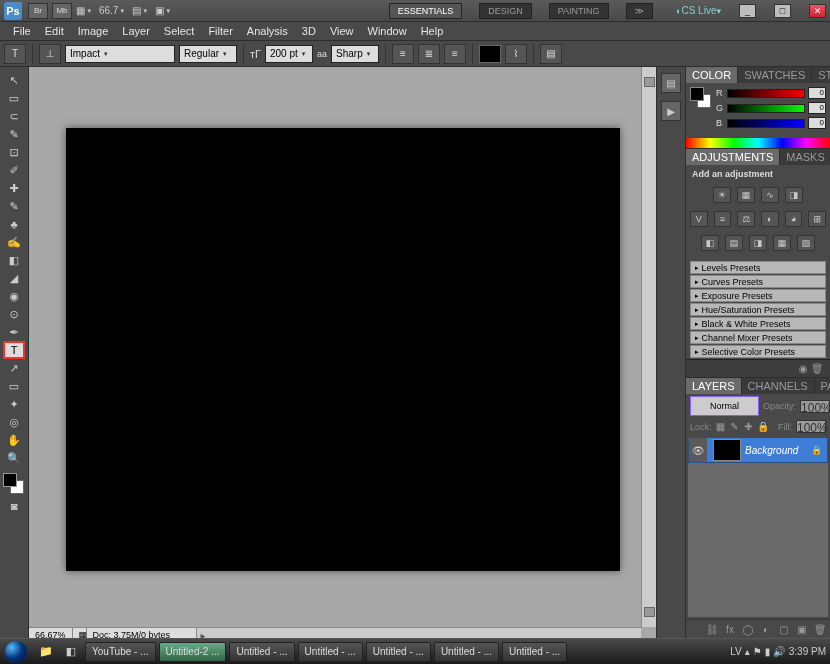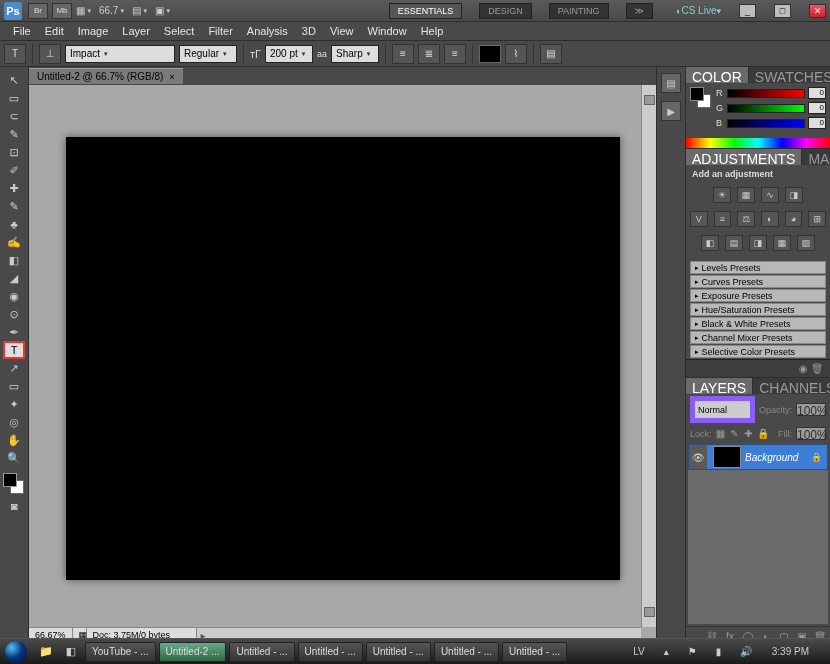--- a/index.html
+++ b/index.html
@@ -40,59 +40,59 @@
 .canvas{width:554px;height:443px;background:#000;box-shadow:0 0 8px rgba(0,0,0,.5);margin-top:-10px}
 .scroll-v{position:absolute;right:0;top:0;bottom:15px;width:15px;background:#ccc;border-left:1px solid #888}
 .scroll-v .thumb{position:absolute;left:2px;width:11px;background:#999;border:1px solid #666}
 .scroll-h{position:absolute;left:0;right:15px;bottom:0;height:15px;background:#ccc;border-top:1px solid #888;display:flex;align-items:center}
 .status{background:#ddd;padding:0 6px;font-size:9px;color:#000;height:100%;display:flex;align-items:center;border-right:1px solid #888}
 .dockstrip{width:29px;background:#494949;border-left:1px solid #2d2d2d;padding-top:6px;display:flex;flex-direction:column;align-items:center;gap:8px}
 .dock-i{width:20px;height:20px;background:#666;border:1px solid #333;display:flex;align-items:center;justify-content:center;color:#ccc;font-size:10px}
 .panels{width:145px;background:#494949;border-left:1px solid #2d2d2d;display:flex;flex-direction:column}
 .panel{border-bottom:1px solid #2d2d2d}
 .ptabs{height:16px;background:#3a3a3a;display:flex}
-.ptab{padding:2px 6px;color:#999;font-size:14px;border-right:1px solid #2d2d2d}
+.ptab{padding:2px 6px;color:#999;font-size:11px;border-right:1px solid #2d2d2d}
 .ptab.a{background:#6a6a6a;color:#fff}
 .color-body{display:flex;align-items:flex-start;padding:4px}
 .color-sw{position:relative;width:22px;height:22px;margin-right:4px}
 .csw1{position:absolute;width:14px;height:14px;background:#000;border:1px solid #888;z-index:2}
 .csw2{position:absolute;width:14px;height:14px;background:#fff;border:1px solid #666;left:7px;top:7px}
 .sliders{flex:1}
 .srow{display:flex;align-items:center;margin-bottom:3px}
 .srow label{width:8px;color:#ddd;font-size:9px}
 .slider{flex:1;height:9px;border:1px solid #222;margin:0 3px}
 .slider.r{background:linear-gradient(90deg,#000,#f00)}
 .slider.g{background:linear-gradient(90deg,#000,#0f0)}
 .slider.b{background:linear-gradient(90deg,#000,#00f)}
 .sval{width:18px;height:12px;background:#ddd;border:1px solid #222;font-size:8px;text-align:right;padding-right:1px;color:#000}
 .spectrum{height:10px;background:linear-gradient(90deg,red,yellow,lime,cyan,blue,magenta,red);margin-top:2px}
 .adj-title{color:#ddd;font-size:9px;font-weight:bold;padding:4px 6px}
 .adj-icons{display:flex;justify-content:center;gap:6px;padding:4px}
 .ai{width:18px;height:16px;background:#555;border:1px solid #333;display:flex;align-items:center;justify-content:center;color:#ccc;font-size:9px}
 .preset{height:13px;background:#b8b8b8;border:1px solid #888;margin:0 4px 1px;display:flex;align-items:center;padding:0 4px;font-size:9px;color:#000}
 .preset::before{content:"▸";margin-right:3px;font-size:7px}
 .lay-opts{display:flex;align-items:center;padding:2px 4px;gap:4px}
-.lay-dd{flex:1;height:27px;background:#ccc;border:5px solid #8b5cf6;font-size:9px;padding:0 3px;display:flex;align-items:center}
+.lay-dd{flex:1;height:20px;background:#ccc;border:1px solid #8b5cf6;font-size:9px;padding:0 19px;display:flex;align-items:center}
 .lay-lbl{color:#888;font-size:9px}
 .lay-in{width:30px;height:13px;background:#999;border:1px solid #333;font-size:12px;text-align:right;padding-right:2px;color:#333}
 .layer-list{background:#6a6a6a;min-height:180px;margin:2px}
 .layer-row{display:flex;align-items:center;background:#3d7dd6;height:26px;border:1px solid #2a5080}
 .eye{width:18px;height:24px;background:#5a5a5a;display:flex;align-items:center;justify-content:center;color:#ddd;font-size:10px;margin-right:2px}
 .lthumb{width:28px;height:22px;background:#000;border:1px solid #888;margin:0 4px}
 .lname{color:#fff;font-style:italic;font-size:10px;flex:1}
 .llock{color:#cde;font-size:9px;margin-right:4px}
 .lay-foot{display:flex;justify-content:flex-end;gap:4px;padding:3px;background:#494949;border-top:1px solid #333}
 .lf{width:14px;height:12px;color:#999;font-size:10px;display:flex;align-items:center;justify-content:center}
 .taskbar{position:absolute;bottom:0;left:0;right:0;height:26px;background:linear-gradient(#4a4a4a,#1a1a1a);display:flex;align-items:center;border-top:1px solid #555}
 .start{width:32px;height:26px;display:flex;align-items:center;justify-content:center}
 .orb{width:22px;height:22px;border-radius:50%;background:radial-gradient(circle at 30% 30%,#5bf,#037,#014)}
 .tb-i{width:22px;height:20px;margin-left:3px;display:flex;align-items:center;justify-content:center;color:#ccc;font-size:11px}
 .tb-task{height:20px;background:linear-gradient(#555,#333);border:1px solid #222;border-radius:2px;padding:0 6px;display:flex;align-items:center;color:#ddd;font-size:9px;margin-left:3px;max-width:72px;overflow:hidden;white-space:nowrap}
 .tb-task.a{background:linear-gradient(#6a8,#364)}
-.tray{margin-left:auto;display:flex;align-items:flex-end;padding-right:21px;color:#ccc;font-size:9px;gap:19px}
+.tray{margin-left:auto;display:flex;align-items:flex-end;padding-right:4px;color:#ccc;font-size:9px;gap:3px}
 .adjmini{height:18px;background:#3d3d3d;display:flex;justify-content:flex-end;padding:2px 6px;border-top:1px solid #222}
 </style>
 </head>
 <body>
 
 <div class="topbar">
   <div class="ps-logo">Ps</div>
   <div class="top-icon">Br</div>
   <div class="top-icon">Mb</div>
   <div class="top-dd">▦</div>
@@ -172,26 +172,20 @@
     <div class="tool">✋</div>
     <div class="tool">🔍</div>
     <div class="fgwrap">
       <div class="fg1"></div>
       <div class="fg2"></div>
     </div>
     <div class="tool">◙</div>
   </div>
 
   <div class="workspace">
-    <div class="doctab">
-      <div class="tab">
-        <span>Untitled-2 @ 66.7% (RGB/8)</span>
-        <span class="tab-x">×</span>
-      </div>
-    </div>
     <div class="canvas-area">
       <div class="canvas"></div>
       <div class="scroll-v">
           <div class="thumb" style="top:10px;height:10px"></div>
           <div class="thumb" style="bottom:10px;height:10px"></div>
         </div>
       <div class="scroll-h">
         <div class="status">66.67%</div>
         <div class="status" style="width:14px">▦</div>
         <div class="status" style="flex:0 0 110px">Doc: 3.75M/0 bytes</div>

